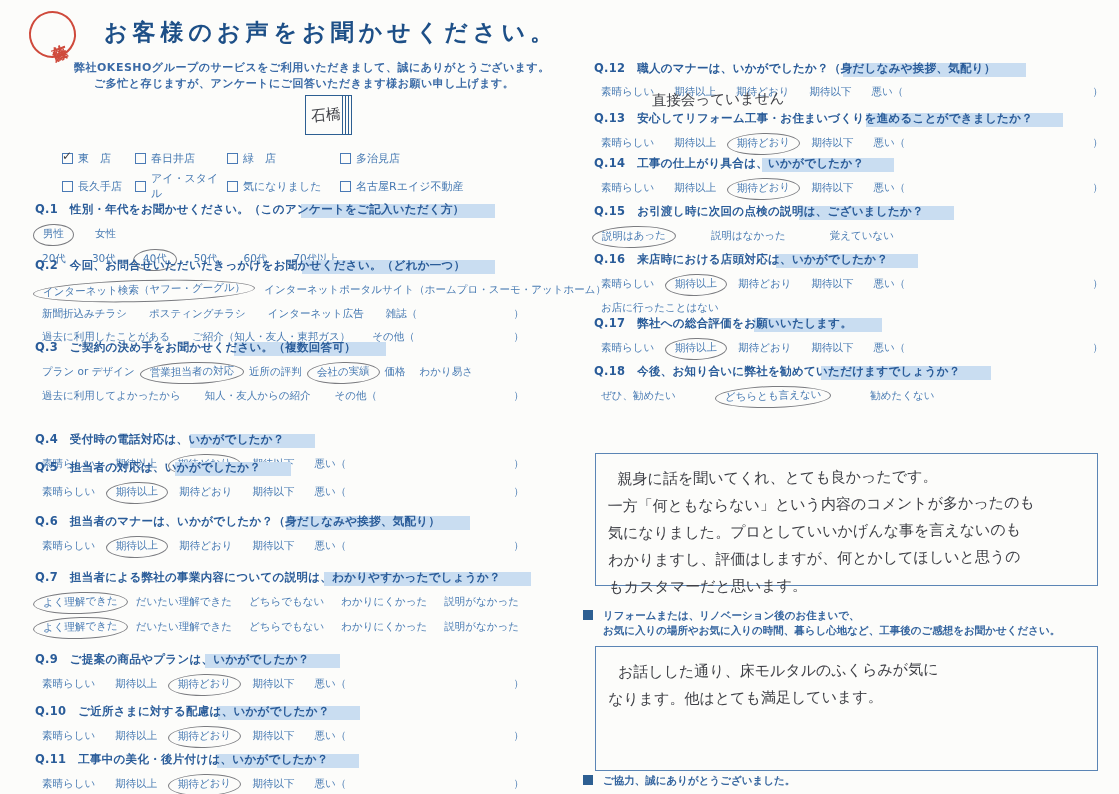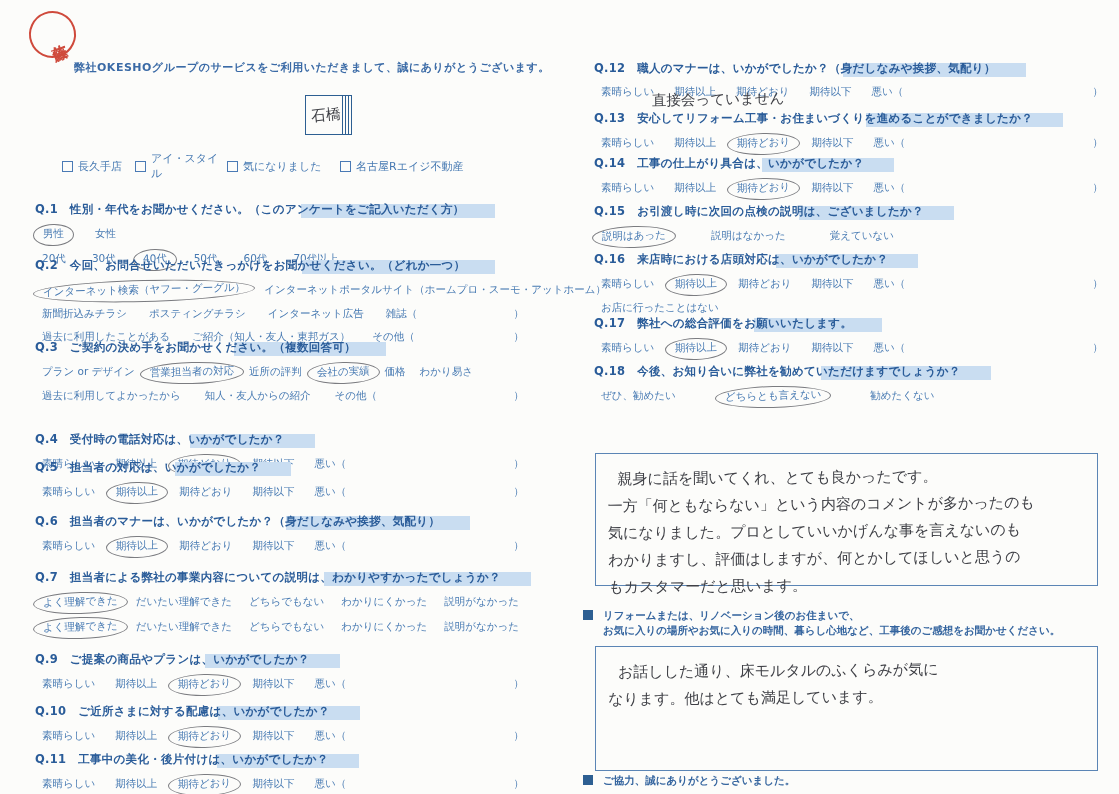--- a/index.html
+++ b/index.html
@@ -63,36 +63,56 @@
   .bullet{width:10px;height:10px;background:#2d5f92;margin:2px 10px 0 0;flex:none;}
   .c-box{position:absolute;left:1px;width:501px;border:1.3px solid #5b85b5;}
   .c-hand{padding:10px 12px;line-height:27px;transform:rotate(-0.5deg);}
   .c-hand .text-line:first-child{padding-left:10px;}
 </style>
 </head>
 <body>
 
 <div class="page">
   <div class="stamp">佐藤</div>
+  <div class="title">お客様のお声をお聞かせください。</div>
   <div class="subtitle">
     <div class="line1">弊社OKESHOグループのサービスをご利用いただきまして、誠にありがとうございます。</div>
+    <div class="line2">ご多忙と存じますが、アンケートにご回答いただきます様お願い申し上げます。</div>
   </div>
   <table class="staff-table">
     <tbody>
       <tr id="staff-vals">
           <td class="val-cell"><span class="staff-name hand">石橋</span></td>
           <td class="val-cell"></td>
           <td class="val-cell"></td>
           <td class="val-cell"></td>
         </tr>
     </tbody>
   </table>
   <div class="stores" id="stores">
       <div class="store-row">
         <span class="store-item">
+          <span class="cb checked"></span>
+          <span class="store-lbl">東　店</span>
+        </span>
+        <span class="store-item">
+          <span class="cb"></span>
+          <span class="store-lbl">春日井店</span>
+        </span>
+        <span class="store-item">
+          <span class="cb"></span>
+          <span class="store-lbl">緑　店</span>
+        </span>
+        <span class="store-item">
+          <span class="cb"></span>
+          <span class="store-lbl">多治見店</span>
+        </span>
+      </div>
+      <div class="store-row">
+        <span class="store-item">
           <span class="cb"></span>
           <span class="store-lbl">長久手店</span>
         </span>
         <span class="store-item">
           <span class="cb"></span>
           <span class="store-lbl">アイ・スタイル</span>
         </span>
         <span class="store-item">
           <span class="cb"></span>
           <span class="store-lbl">気になりました</span>

